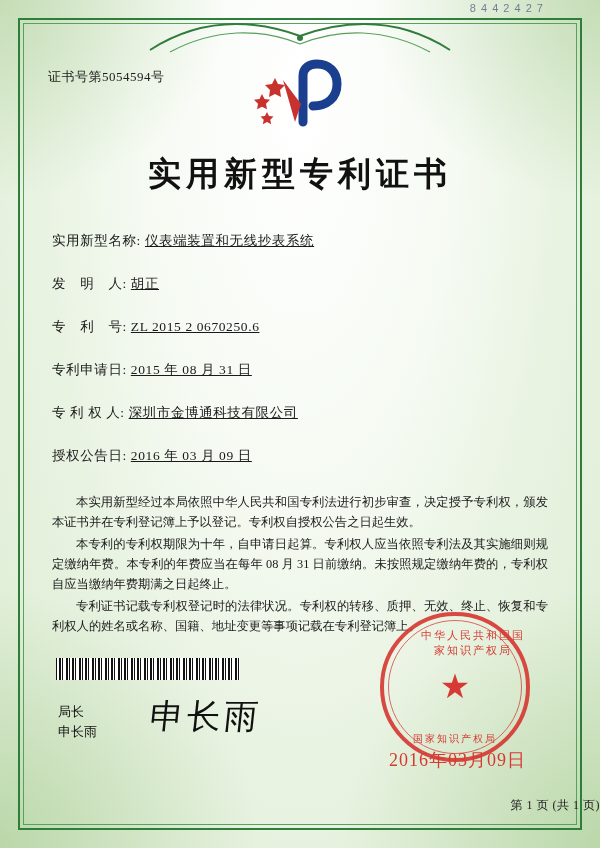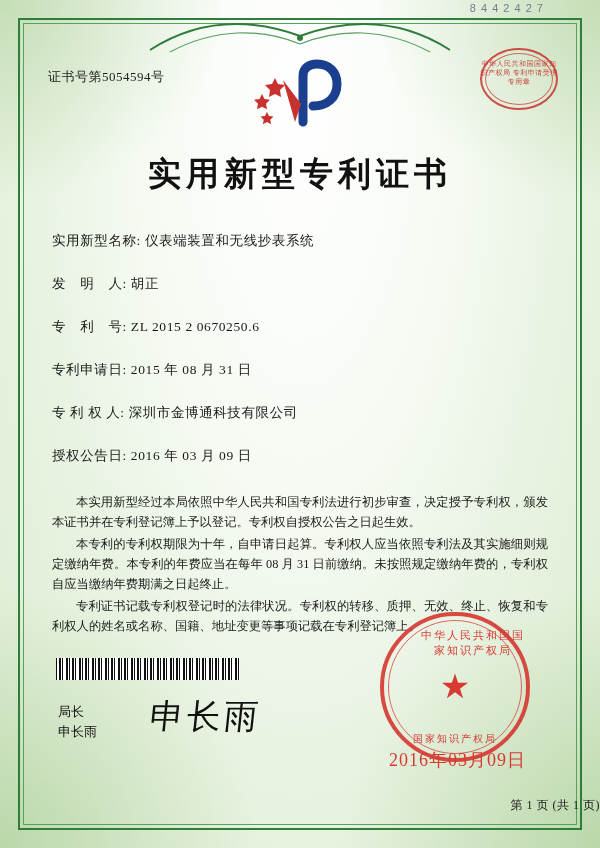--- a/index.html
+++ b/index.html
@@ -140,21 +140,21 @@
     right: 52px;
   }
   .field {
     font-size: 13.5px;
     color: #1a1a1a;
     margin-bottom: 25px;
     letter-spacing: .6px;
     white-space: nowrap;
   }
   .field .label { display: inline; }
-  .field .value { display: inline; }
+  .field .value { display: inline; text-decoration: underline; }
 
   .body-text {
     position: absolute;
     left: 52px;
     right: 52px;
     top: 492px;
     font-size: 12.3px;
     line-height: 20px;
     color: #1a1a1a;
     text-align: justify;
@@ -284,25 +284,20 @@
   <div class="cert-number">证书号第5054594号</div>
 
   <svg class="logo" viewBox="0 0 110 70">
     <path d="M58 64 L58 18 C58 10 64 6 72 6 C84 6 92 14 92 26 C92 40 82 48 68 48" fill="none" stroke="#1b3f8f" stroke-width="9" stroke-linecap="round"></path>
     <path d="M50 64 L38 22 L56 46 Z" fill="#c8322e"></path>
     <path d="M30 20 l3 6 7 1 -5 5 1 7 -6 -3 -6 3 1 -7 -5 -5 7 -1 z" fill="#c8322e"></path>
     <path d="M17 36 l2.5 5 5.5 .8 -4 4 1 5.5 -5 -2.6 -5 2.6 1 -5.5 -4 -4 5.5 -.8 z" fill="#c8322e"></path>
     <path d="M22 54 l2 4 4.5 .6 -3.2 3.2 .8 4.4 -4.1 -2.1 -4.1 2.1 .8 -4.4 -3.2 -3.2 4.5 -.6 z" fill="#c8322e"></path>
   </svg>
 
-  <div class="seal-top">
-    <div class="ellipse"></div>
-    <div class="inner-ellipse"></div>
-    <div class="txt">中华人民共和国国家知识产权局 专利申请受理专用章</div>
-  </div>
 
   <div class="title">实用新型专利证书</div>
 
   <div class="fields">
     <div class="field">
       <span class="label">实用新型名称:</span>
       <span class="value">仪表端装置和无线抄表系统</span>
     </div>
     <div class="field">
       <span class="label">发　明　人:</span>

